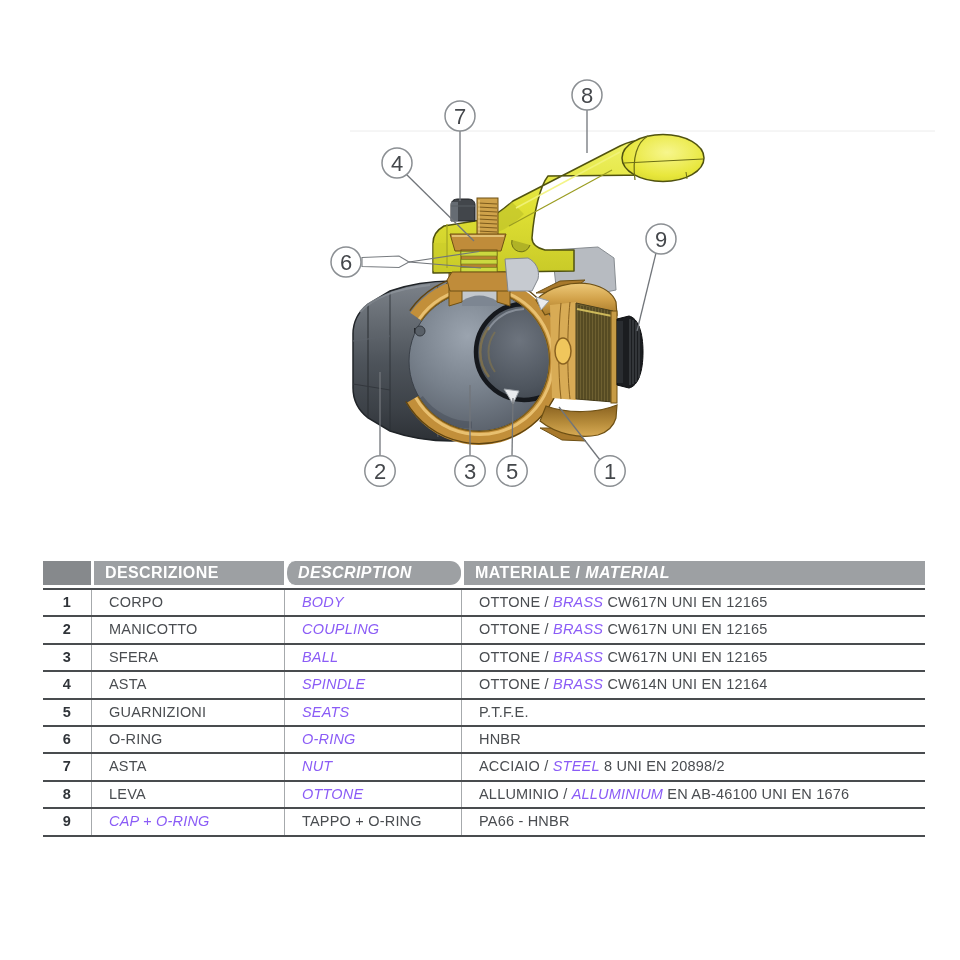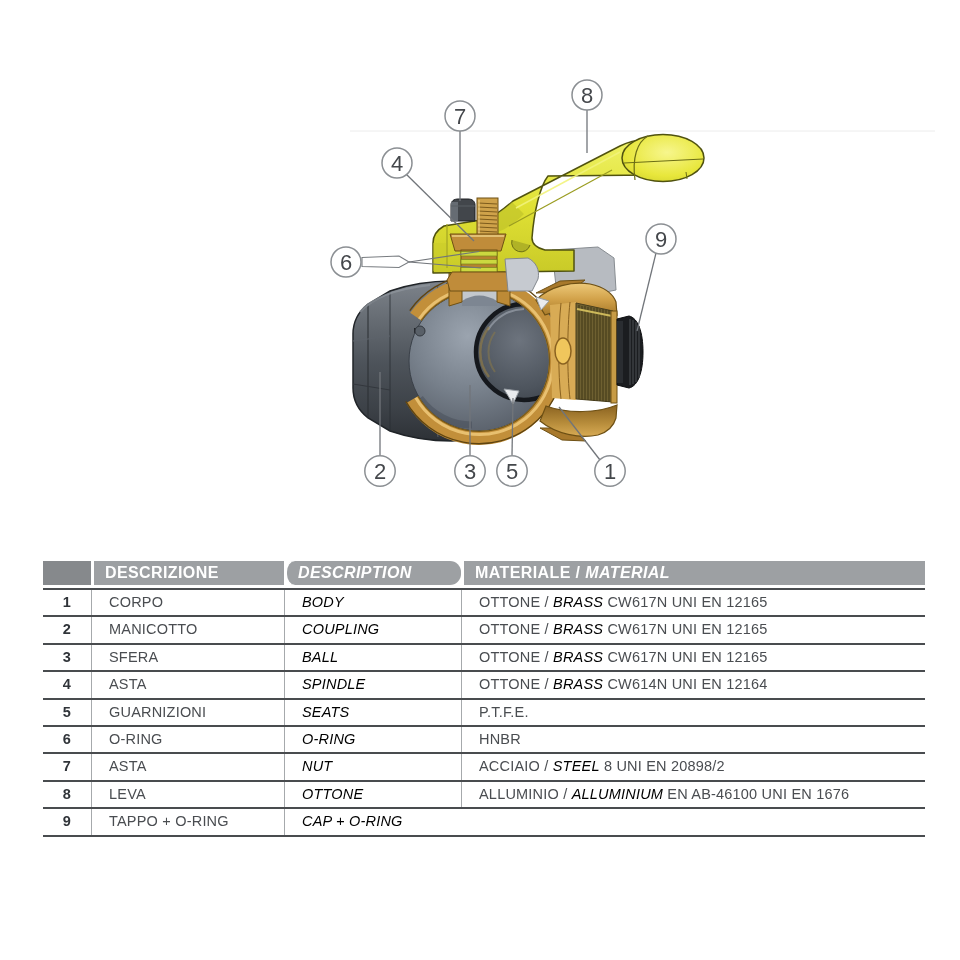--- a/index.html
+++ b/index.html
@@ -15,21 +15,21 @@
       line-height:24px;padding-left:11px;box-sizing:border-box;white-space:nowrap;overflow:hidden;}
   .th.first{background:#86898c;padding-left:0;}
   .th + .th{border-left:3px solid #ffffff;}
   .th-it{font-style:italic;border-radius:11px;}
   .tbody{border-top:2px solid #494c4f;}
   .tr{height:27.4px;border-bottom:2px solid #494c4f;}
   .td{font-size:14.5px;color:#4a4d51;line-height:25px;padding-left:17px;box-sizing:border-box;
       white-space:nowrap;overflow:hidden;letter-spacing:.2px;}
   .td + .td{border-left:1px solid #a6a9ac;}
   .td-num{font-weight:bold;color:#303439;text-align:center;padding-left:0;}
-  .td-it,.it{font-style:italic;color:#000000;}
+  .td-it,.it{font-style:italic;color:#8b5cf6;}
 
   
   .co-num{font-size:22px;fill:#44474b;}
 </style>
 </head>
 <body>
 
 <div class="page">
 
   <svg width="960" height="545" viewBox="0 0 960 545" style="position:absolute;left:0;top:0;">
@@ -314,19 +314,20 @@
 
       <div class="tr">
         <div class="td td-num">8</div>
         <div class="td">LEVA</div>
         <div class="td td-it">OTTONE</div>
         <div class="td"><span>ALLUMINIO / </span><span class="it">ALLUMINIUM</span><span> EN AB-46100 UNI EN 1676</span></div>
       </div>
 
       <div class="tr">
         <div class="td td-num">9</div>
+        <div class="td td-it">CAP + O-RING</div>
         <div class="td">TAPPO + O-RING</div>
-        <div class="td td-it">CAP + O-RING</div>
+        <div class="td"><span>PA66 - HNBR</span><span class="it"></span><span></span></div>
       </div>
 
     </div>
   </div>
 </div>
 
 </body></html>

